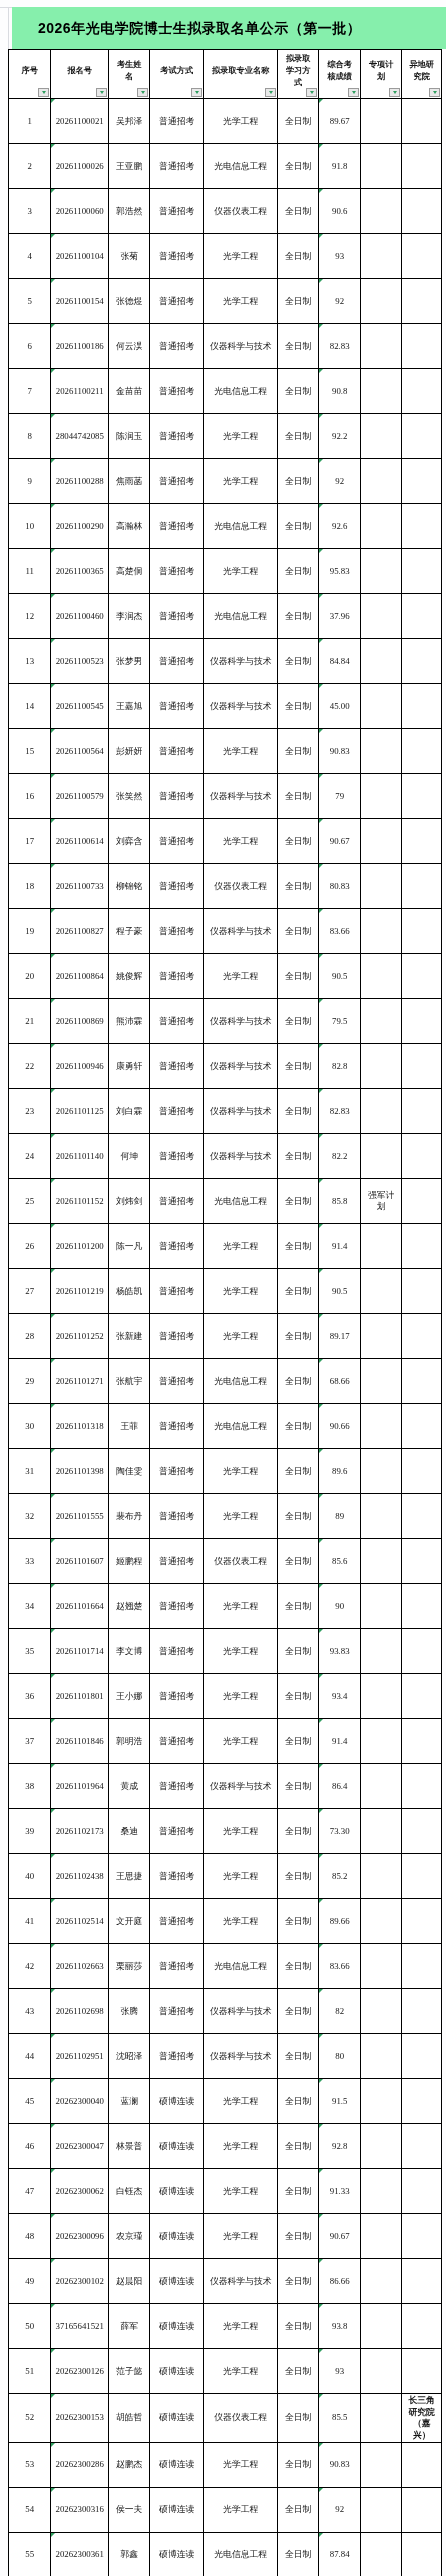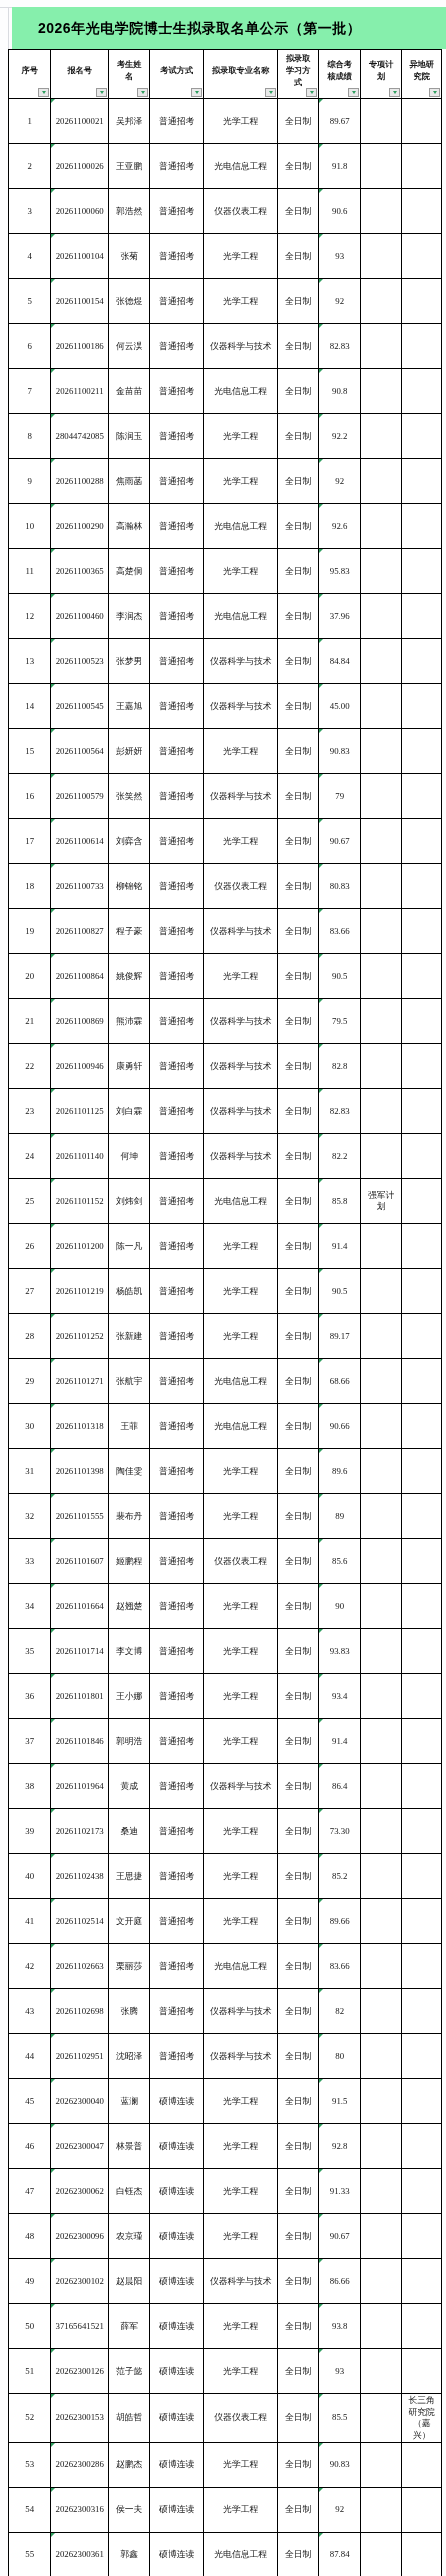--- a/index.html
+++ b/index.html
@@ -16,21 +16,21 @@
   .title{margin:0;padding:0 0 0 26px;line-height:42px;font-size:14px;font-weight:700;
          color:#000;font-family:"Liberation Sans","DejaVu Sans",sans-serif;letter-spacing:0.5px;white-space:nowrap;}
 
   
   table.sheet{position:absolute;left:8.2px;top:49px;width:433px;border-collapse:collapse;
               table-layout:fixed;background:#fff;border:1px solid #000;}
   table.sheet th, table.sheet td{border:0.5px solid #000;text-align:center;vertical-align:middle;
               color:#161616;position:relative;overflow:hidden;}
   table.sheet th{height:38px;font-size:8.2px;font-weight:700;line-height:1.45;padding:2.1px 5.2px 8.2px;}
   table.sheet td{height:42px;font-size:8.8px;padding:1px 2.6px;line-height:1.3;}
-  td.col-remote_institute{font-size:8.2px;line-height:1.35;padding:1px 2.1px;}
+  td.col-remote_institute{font-size:8.2px;line-height:1.35;padding:1px 2.1px;font-weight:bold;}
   td.col-special_plan{font-size:8.2px;}
 
   
   .filter-btn{position:absolute;right:1px;bottom:1px;width:8.8px;height:7.7px;background:#e9e9e9;
               border:0.5px solid #9b9b9b;display:flex;align-items:center;justify-content:center;cursor:pointer;}
   .filter-arrow{width:0;height:0;border-left:2.1px solid transparent;border-right:2.1px solid transparent;
               border-top:3.1px solid #2f9e5f;display:block;}
 
   
   .corner{position:absolute;top:0;left:0;width:0;height:0;

